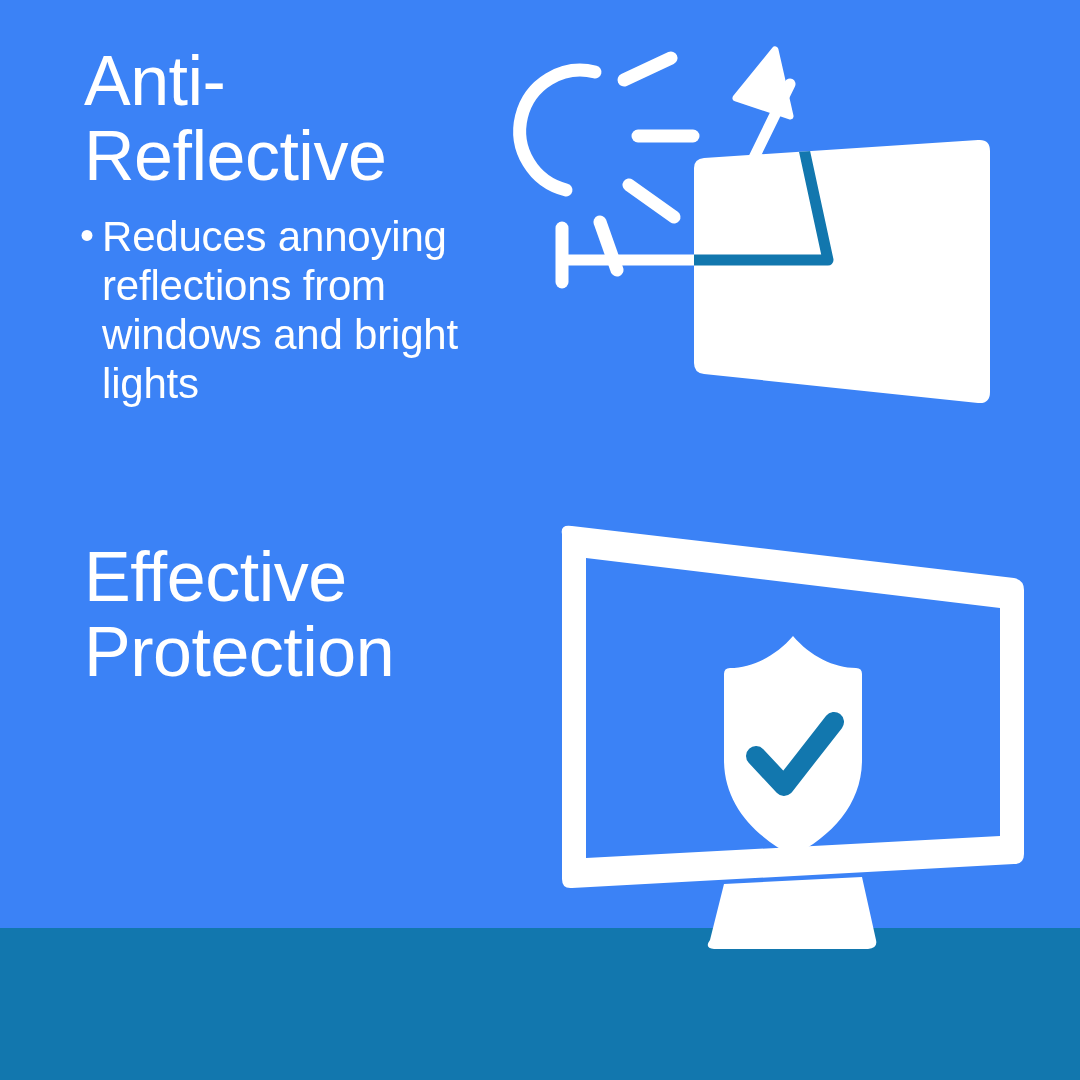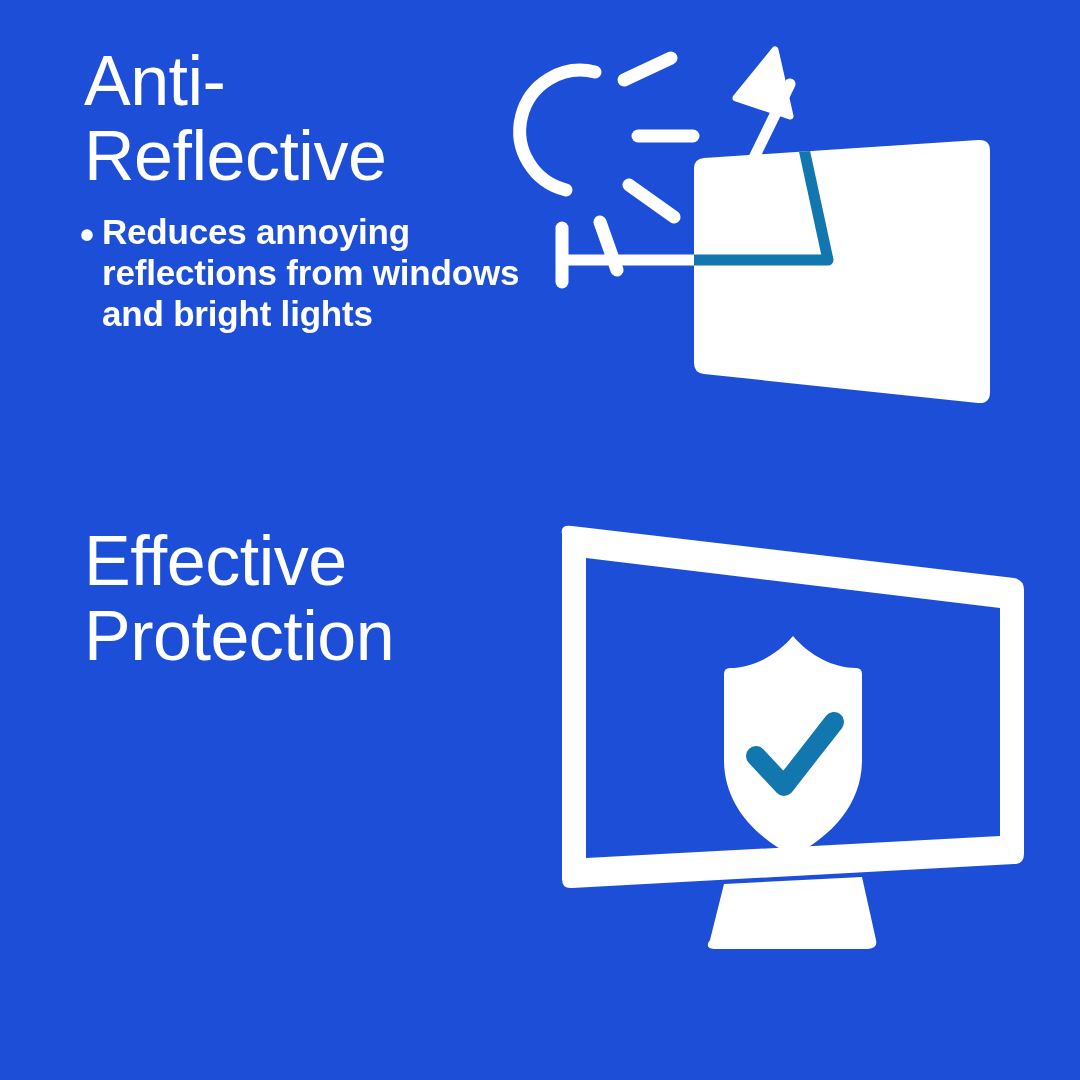--- a/index.html
+++ b/index.html
@@ -11,22 +11,22 @@
   }
 
   body {
     background:#1277ae;
     font-family:"Liberation Sans", sans-serif;
     -webkit-font-smoothing:antialiased;
   }
 
   .infographic {
     position:relative;
-    width:1080px; height:1080px;
-    background:#1d4ed8;
+    width:1080px; height:928px;
+    background:#3b82f6;
   }
 
   
   .feature {
     position:absolute;
     display:flex;
     align-items:flex-start;
   }
 
   .feature-text {
@@ -47,40 +47,40 @@
 
   .bullet-list {
     list-style:none;
     margin-top:18px;
   }
 
   .bullet-item {
     position:relative;
     color:#ffffff;
     font-family:"Liberation Sans", sans-serif;
-    font-weight:700;
-    font-size:35px;
+    font-weight:400;
+    font-size:42px;
     line-height:1.17;
     padding-left:18px;
     letter-spacing:-0.2px;
   }
 
   .bullet-item::before {
     content:"\2022";
     position:absolute;
     left:-4px;
     top:0;
     font-size:40px;
     line-height:1.17;
     color:#ffffff;
   }
 
   
   #block-anti-reflective .feature-text { top:44px; }
-  #block-effective-protection .feature-text { top:524px; }
+  #block-effective-protection .feature-text { top:540px; }
 
   .feature-art {
     position:absolute;
   }
 
   #art-anti-reflective { left:528px; top:44px; width:520px; height:420px; }
   #art-effective-protection { left:538px; top:516px; width:500px; height:450px; }
 
   .feature-art svg { display:block; width:100%; height:100%; overflow:visible; }
 </style>

